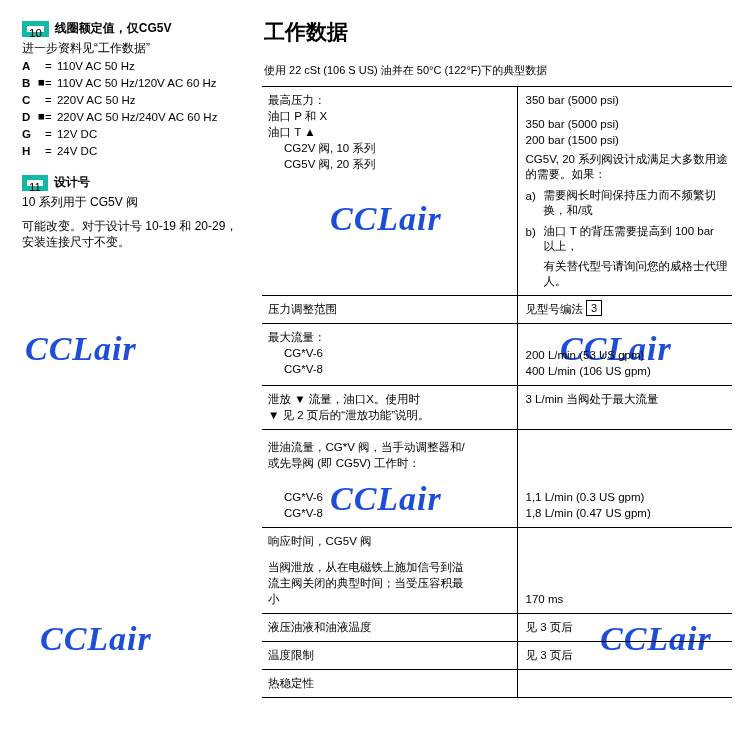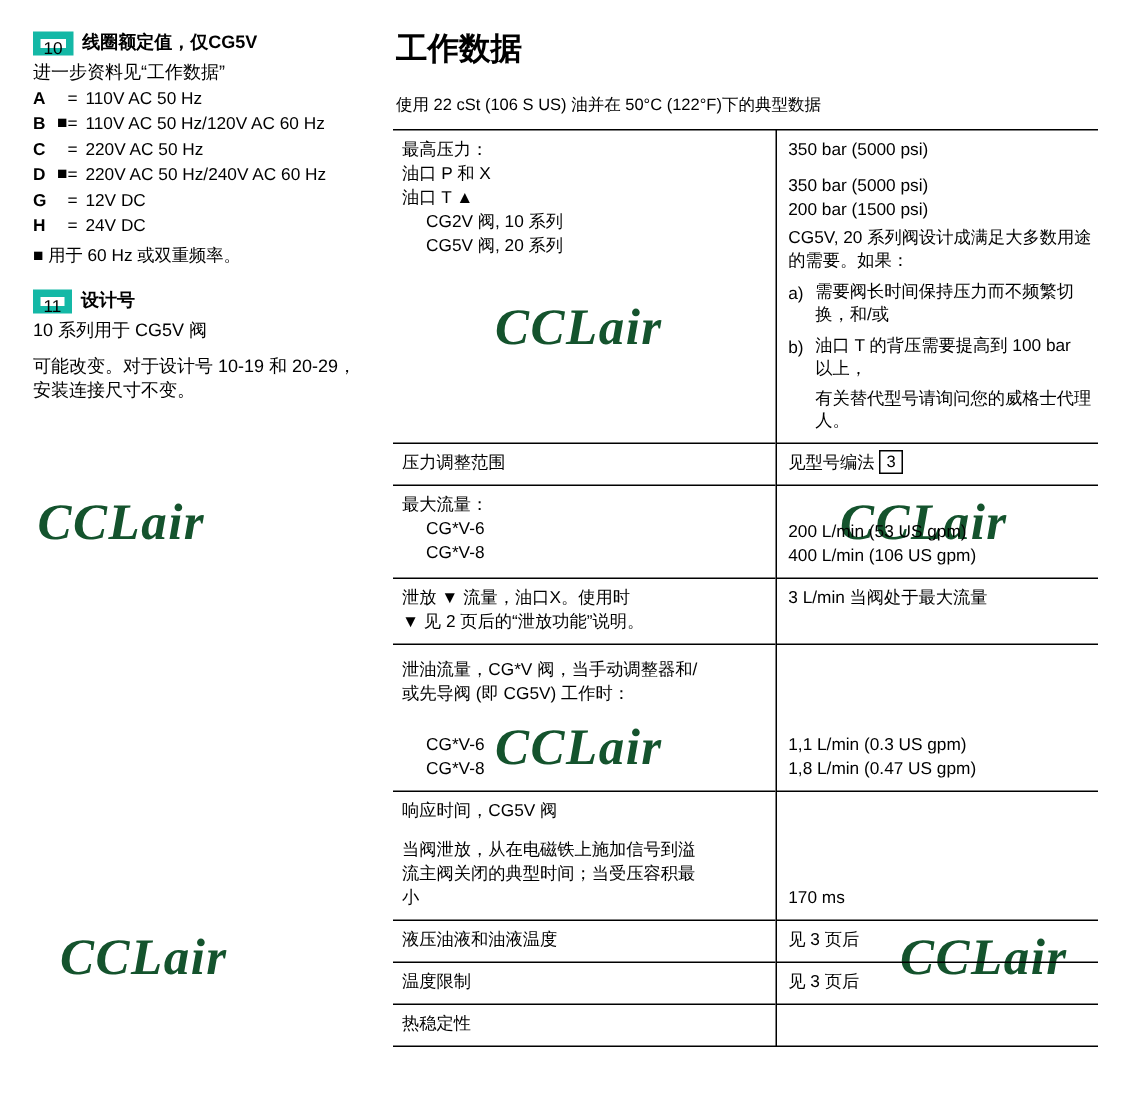--- a/index.html
+++ b/index.html
@@ -12,21 +12,21 @@
     position: relative;
     overflow: hidden;
   }
 
   
   .wm {
     position: absolute;
     font-family: "Liberation Serif", serif;
     font-style: italic;
     font-weight: bold;
-    color: #14532d;
+    color: #1d4ed8;
     font-size: 34px;
     letter-spacing: 1px;
     user-select: none;
     pointer-events: none;
     z-index: 0;
   }
   .wm1 { left: 25px;  top: 330px; }
   .wm2 { left: 330px; top: 200px; }
   .wm3 { left: 560px; top: 330px; }
   .wm4 { left: 330px; top: 480px; }
@@ -151,21 +151,20 @@
       </tr>
       <tr>
         <td class="opt-letter">H</td>
         <td class="sq"></td>
         <td class="opt-eq">=</td>
         <td>24V DC</td>
       </tr>
     </tbody>
       </table>
 
-    <div class="foot-note">■ 用于 60 Hz 或双重频率。</div>
 
     <div class="block-gap"></div>
 
     <div class="sec-head">
       <span class="numbox">11</span>
       <span class="sec-title">设计号</span>
     </div>
     <div class="l-line">10 系列用于 CG5V 阀</div>
     <div style="height:8px"></div>
     <div class="l-line">可能改变。对于设计号 10-19 和 20-29，</div>

